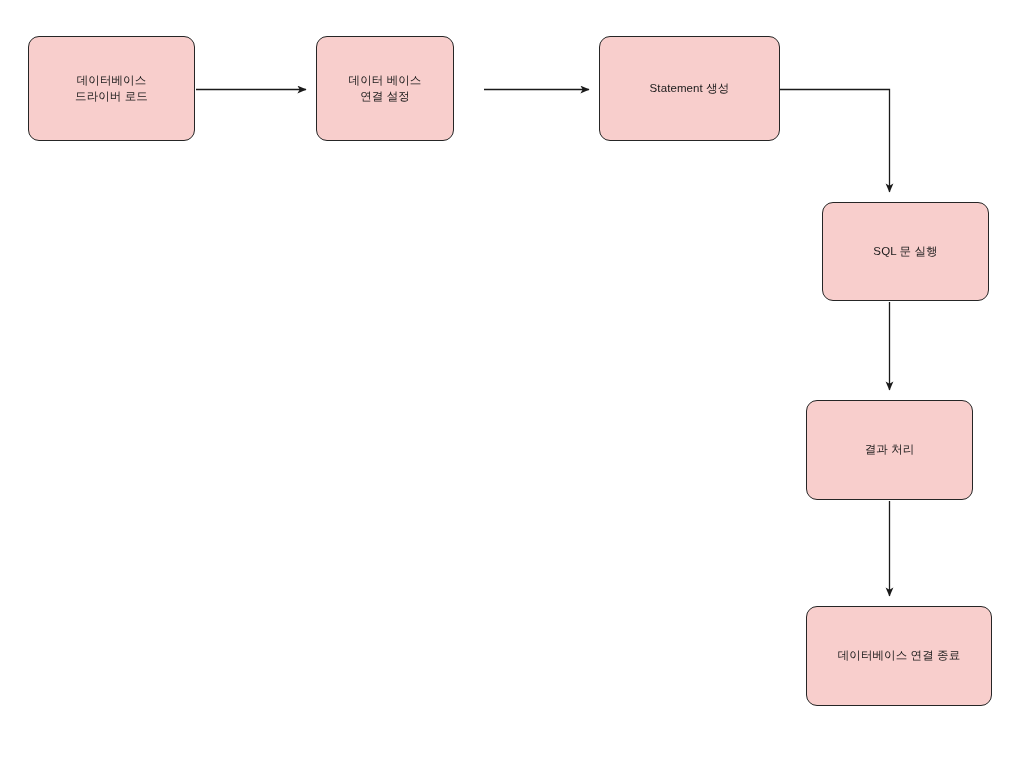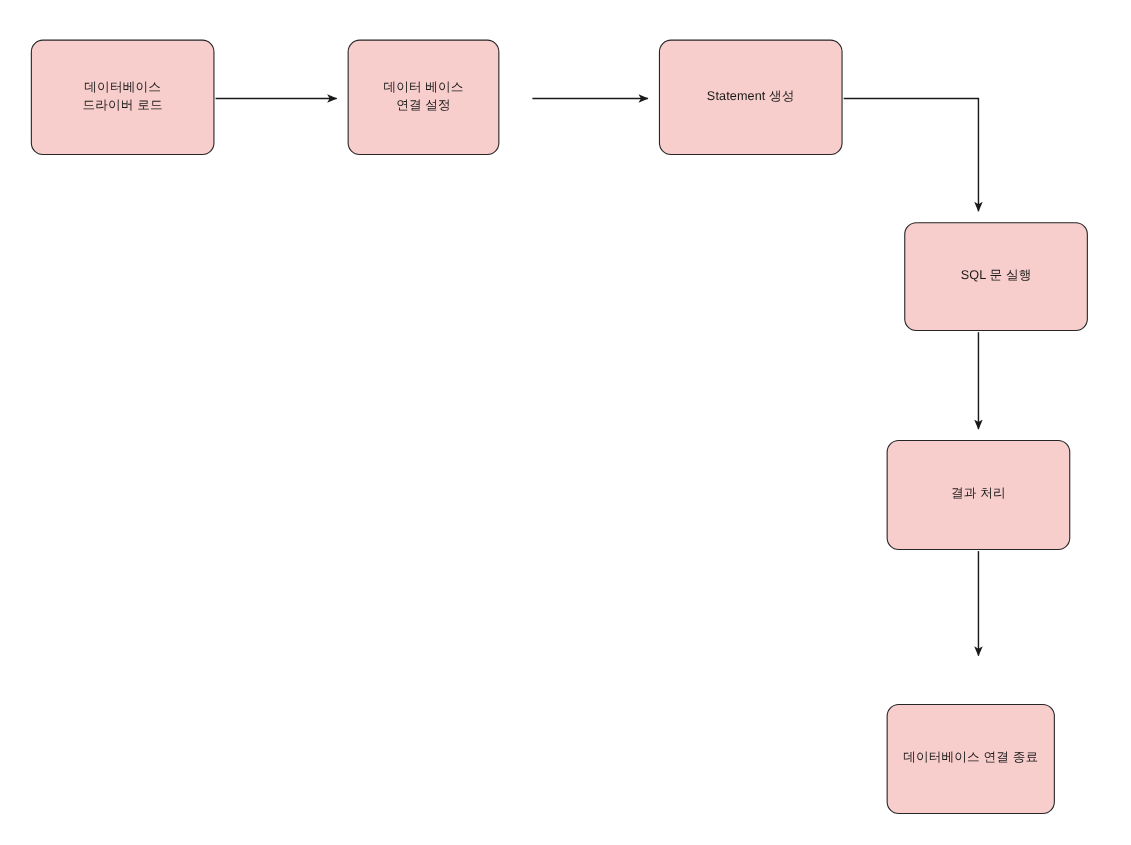--- a/index.html
+++ b/index.html
@@ -84,29 +84,29 @@
   <div class="node" style="left:28px; top:36px; width:167px; height:105px;">
     <span class="node-label">데이터베이스
 드라이버 로드</span>
   </div>
 
   <div class="node" style="left:316px; top:36px; width:138px; height:105px;">
     <span class="node-label">데이터 베이스
 연결 설정</span>
   </div>
 
-  <div class="node" style="left:599px; top:36px; width:167px; height:105px;">
+  <div class="node" style="left:599px; top:36px; width:181px; height:105px;">
     <span class="node-label">Statement 생성</span>
   </div>
 
   <div class="node" style="left:806px; top:202px; width:167px; height:99px;margin-left:16px;">
     <span class="node-label">SQL 문 실행</span>
   </div>
 
   <div class="node" style="left:806px; top:400px; width:167px; height:100px;">
     <span class="node-label">결과 처리</span>
   </div>
 
-  <div class="node" style="left:806px; top:640px; width:153px; height:100px;">
+  <div class="node" style="left:806px; top:606px; width:186px; height:100px;">
     <span class="node-label">데이터베이스 연결 종료</span>
   </div>
 
 </div>
 
 </body></html>

